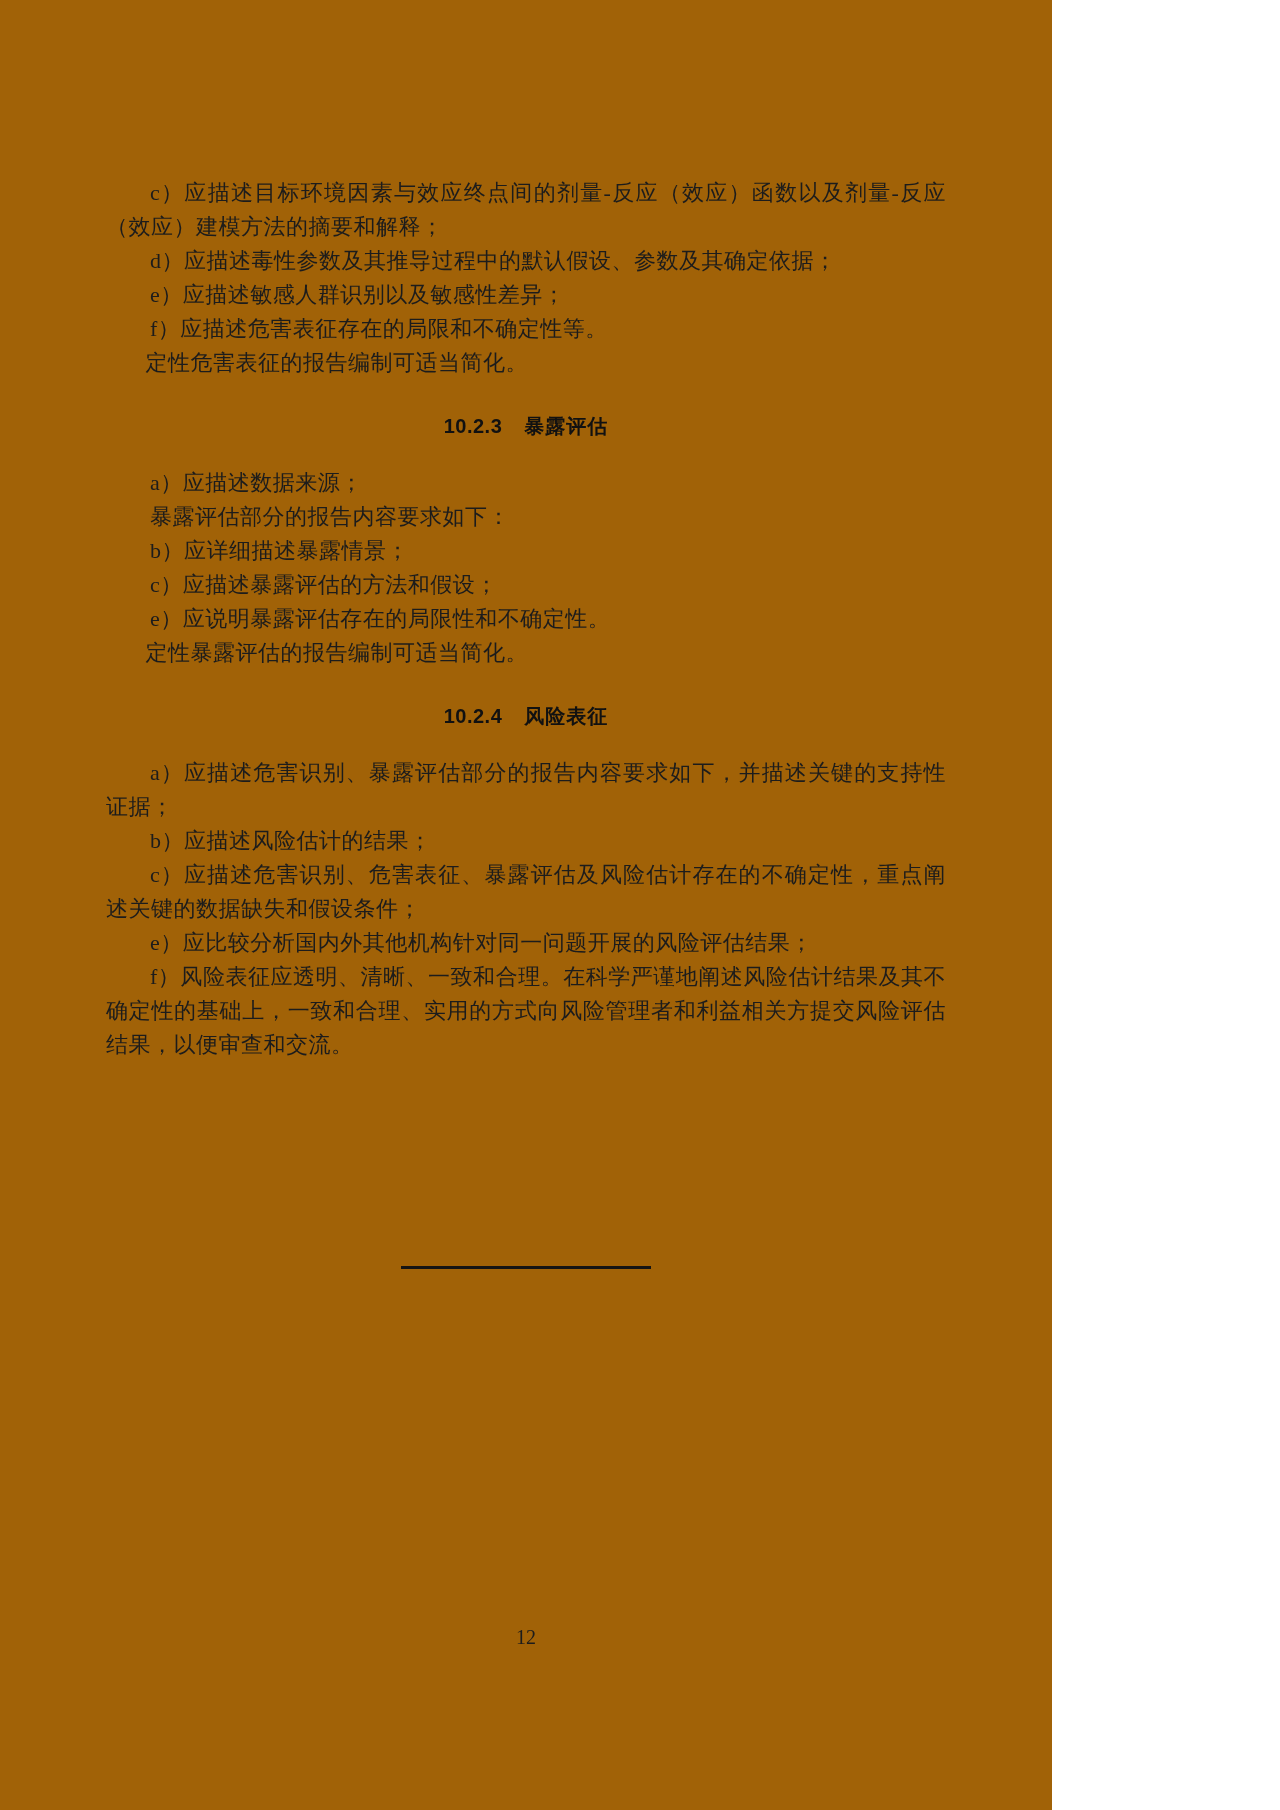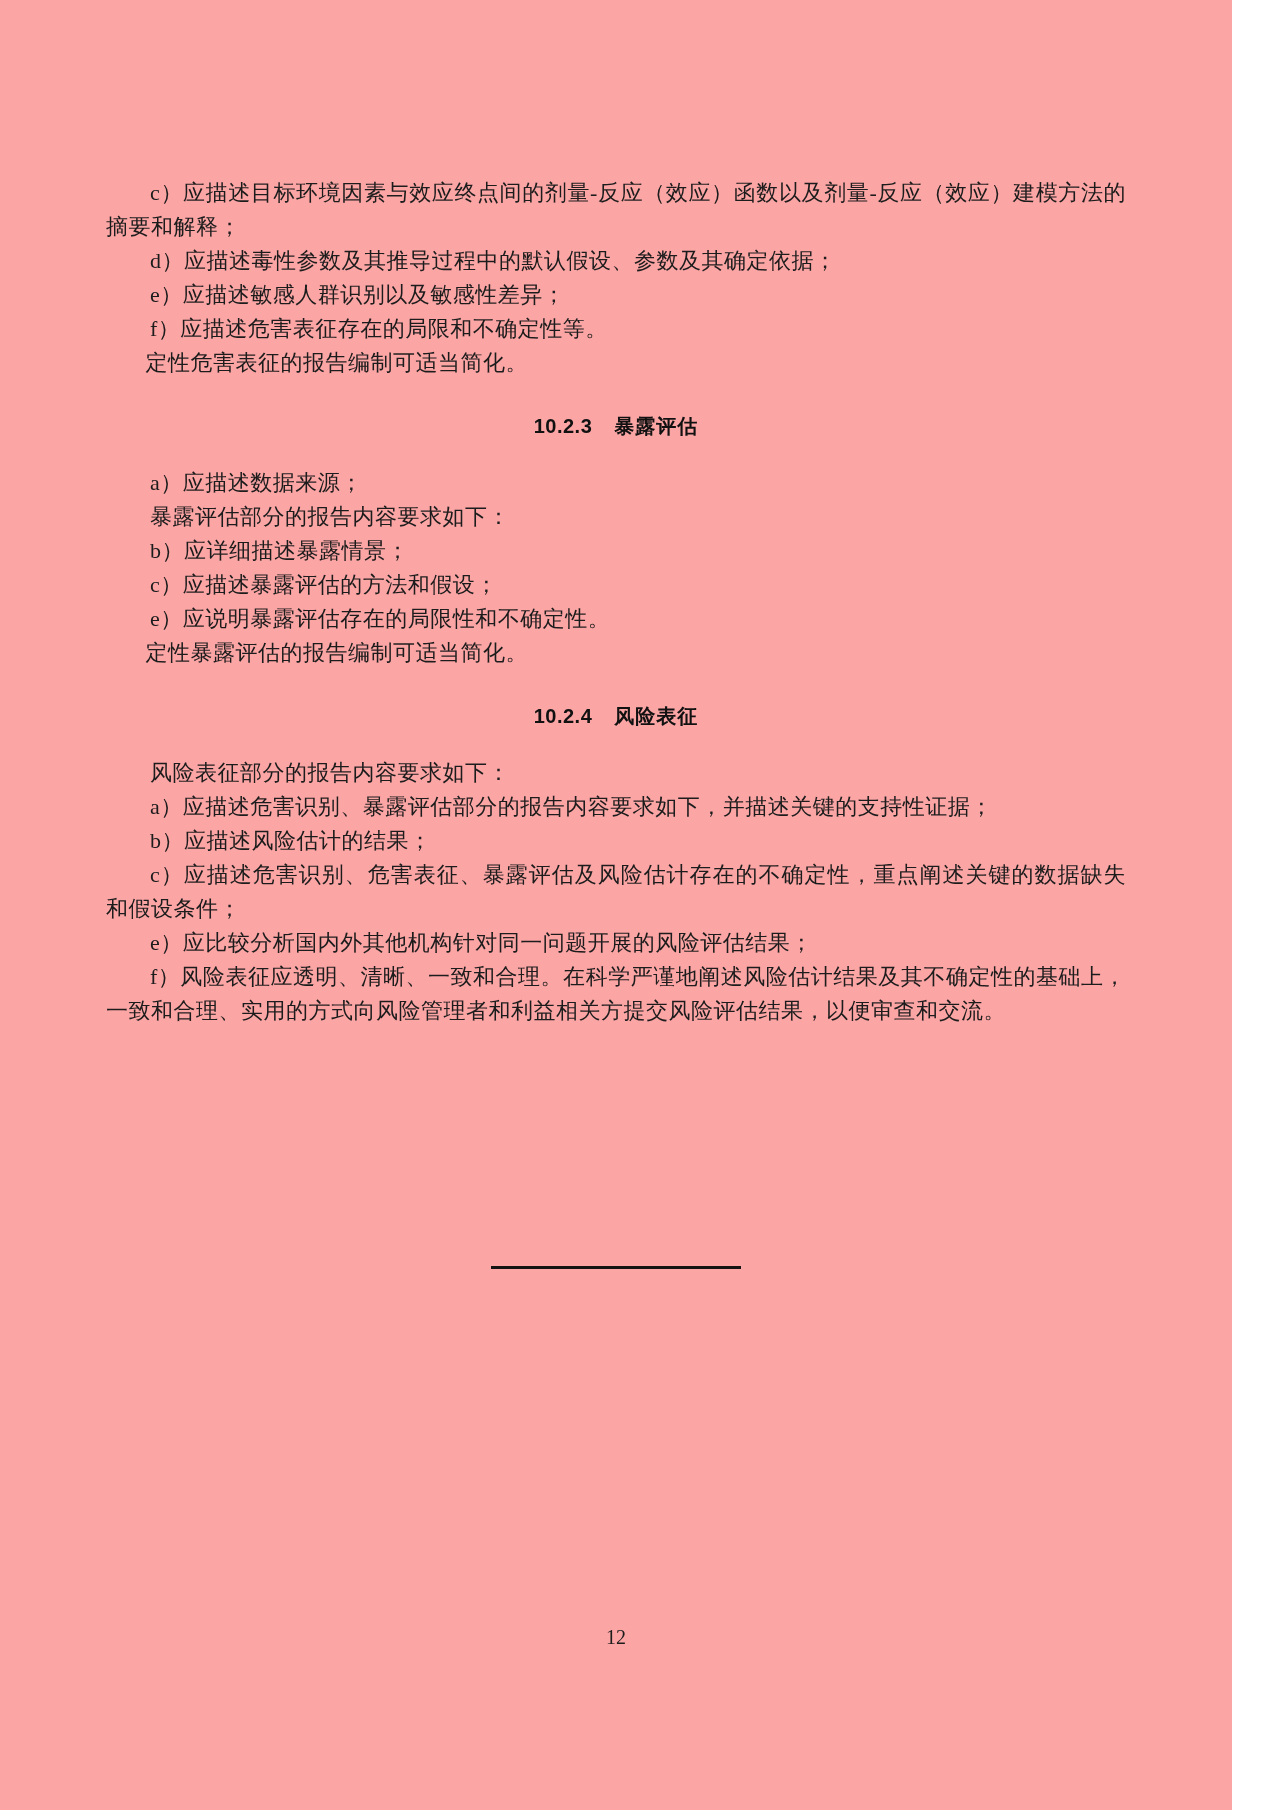--- a/index.html
+++ b/index.html
@@ -5,23 +5,23 @@
   html, body { margin: 0; padding: 0; }
   body {
     width: 1280px;
     height: 1810px;
     background: #ffffff;
     font-family: "Liberation Serif", "DejaVu Serif", serif;
     color: #1c1c1c;
   }
   .page {
     position: relative;
-    width: 1232px;
+    width: 1052px;
     height: 1810px;
-    background: #fca5a5;
+    background: #a16207;
     overflow: hidden;
   }
   .content {
     padding: 176px 106px 0 106px;
   }
   .para {
     margin: 0;
     font-size: 22px;
     line-height: 34px;
     text-align: justify;
@@ -81,21 +81,20 @@
     <p class="para">a）应描述数据来源；</p>
     <p class="para">暴露评估部分的报告内容要求如下：</p>
     <p class="para">b）应详细描述暴露情景；</p>
     <p class="para">c）应描述暴露评估的方法和假设；</p>
     <p class="para">e）应说明暴露评估存在的局限性和不确定性。</p>
     <p class="para closing">定性暴露评估的报告编制可适当简化。</p>
 
     <h3 class="section-heading">
       <span class="sec-num">10.2.4</span><span class="sec-title">风险表征</span>
     </h3>
-    <p class="para">风险表征部分的报告内容要求如下：</p>
     <p class="para">a）应描述危害识别、暴露评估部分的报告内容要求如下，并描述关键的支持性证据；</p>
     <p class="para">b）应描述风险估计的结果；</p>
     <p class="para">c）应描述危害识别、危害表征、暴露评估及风险估计存在的不确定性，重点阐述关键的数据缺失和假设条件；</p>
     <p class="para">e）应比较分析国内外其他机构针对同一问题开展的风险评估结果；</p>
     <p class="para">f）风险表征应透明、清晰、一致和合理。在科学严谨地阐述风险估计结果及其不确定性的基础上，一致和合理、实用的方式向风险管理者和利益相关方提交风险评估结果，以便审查和交流。</p>
 
   </div>
 
   <div class="end-divider"></div>
 

